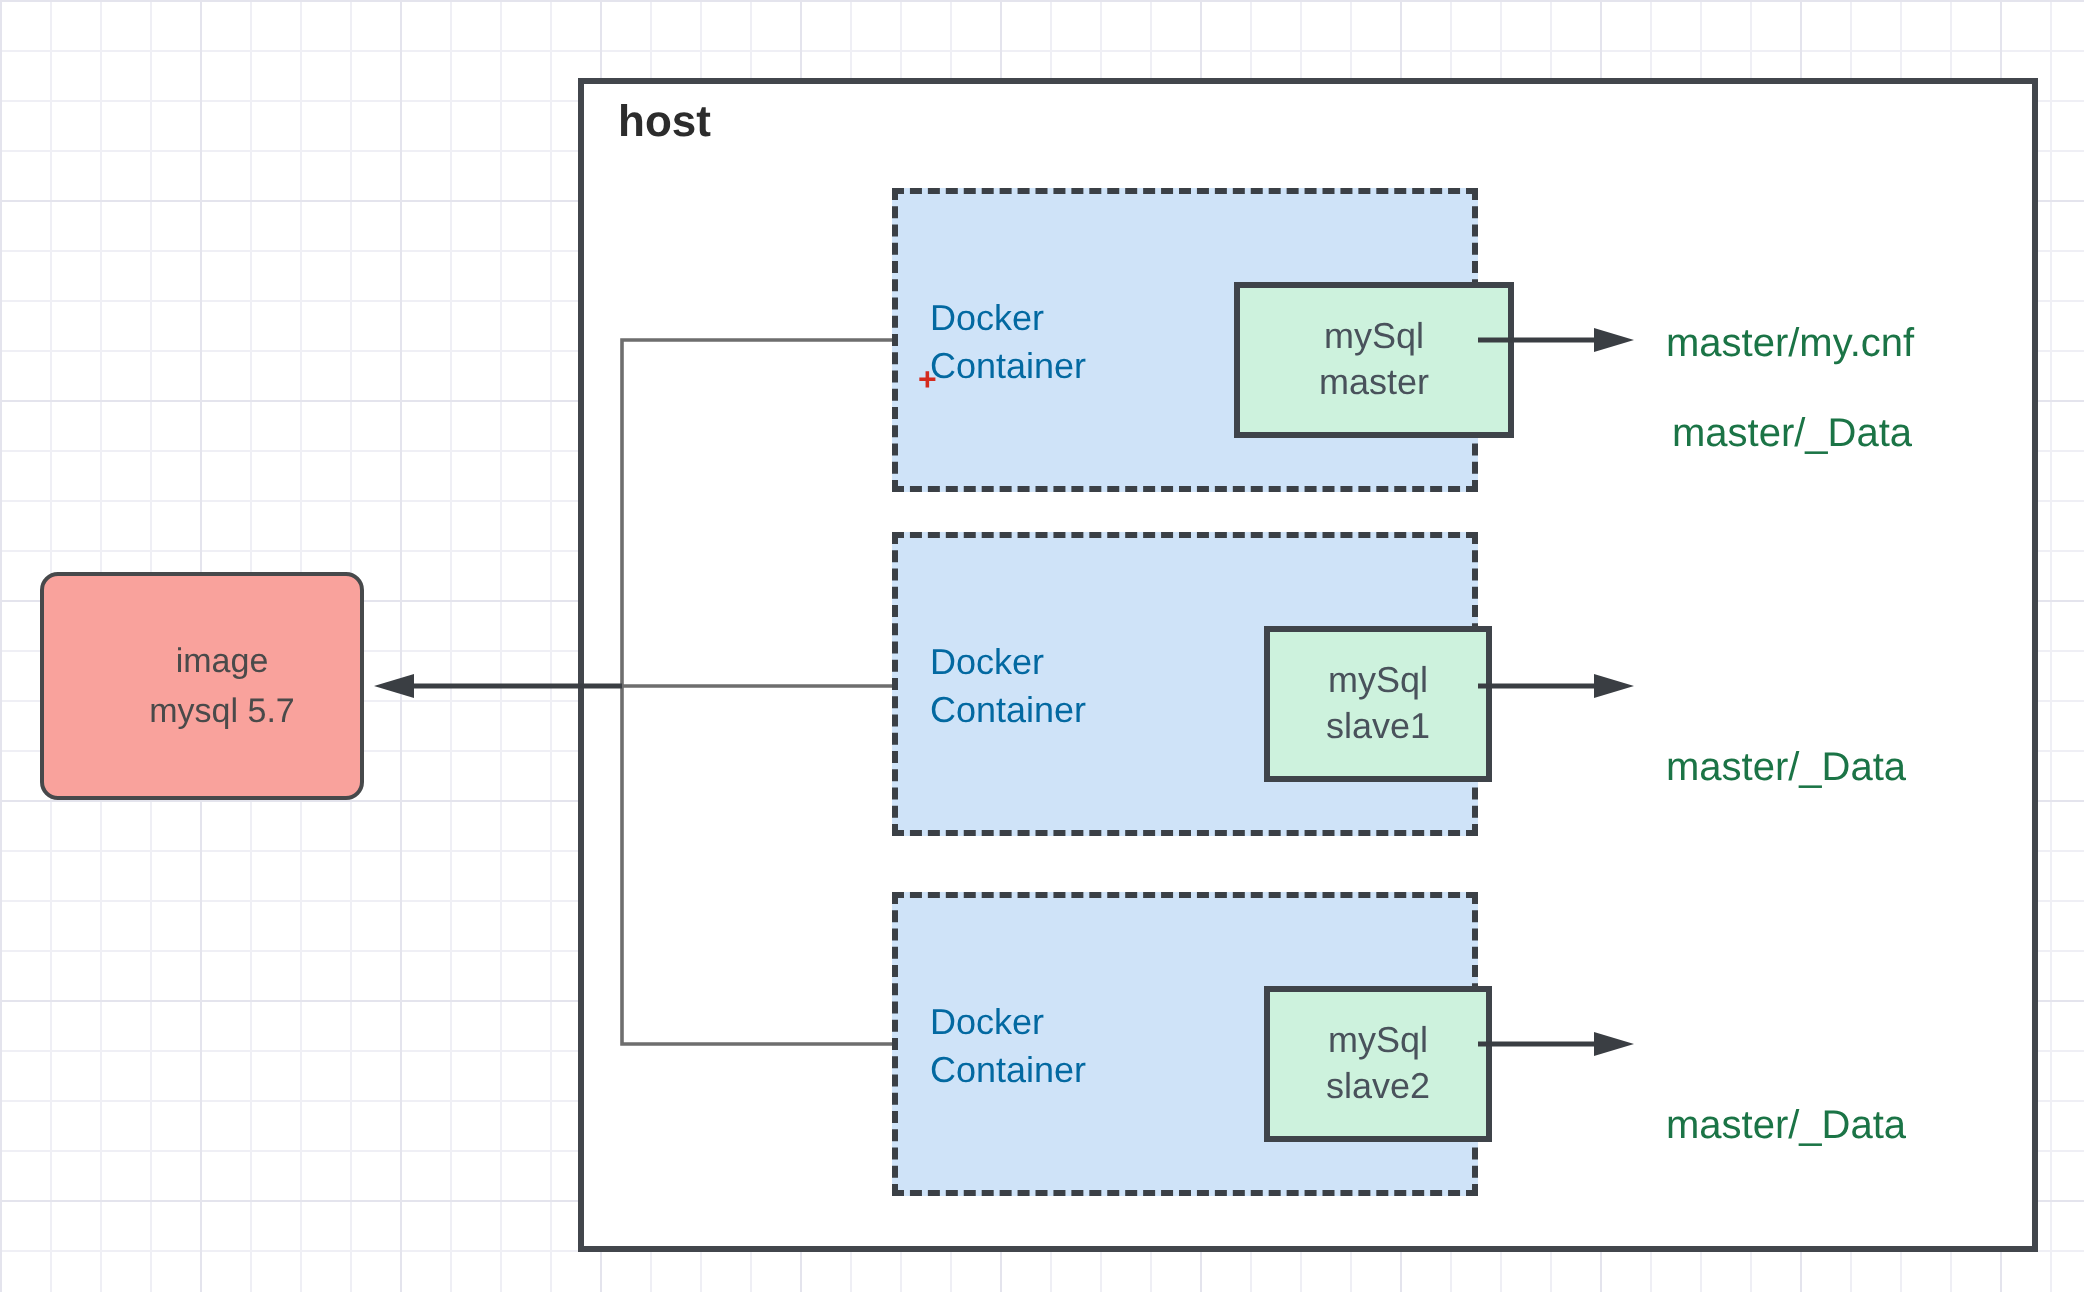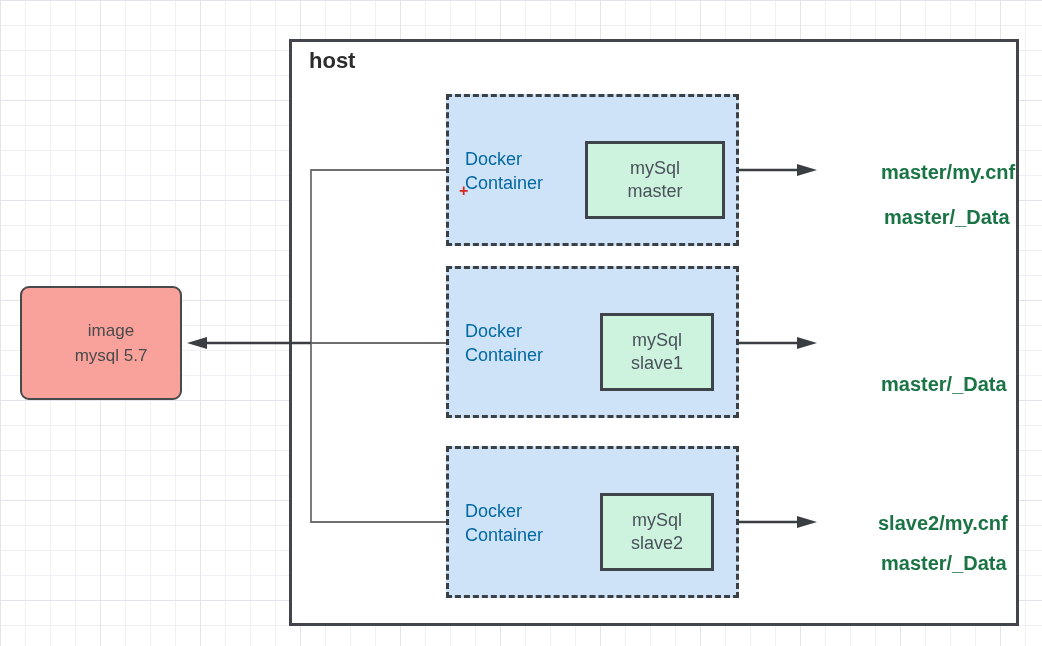--- a/index.html
+++ b/index.html
@@ -30,41 +30,41 @@
   .c1{top:94px;}
   .c2{top:266px;}
   .c3{top:446px;}
   .dc-label{
     position:absolute;left:16px;top:50px;
     font-size:18px;line-height:24px;color:#0369a1;white-space:pre-line;
   }
   .db{
     position:absolute;top:44px;height:78px;
     box-sizing:border-box;background:#cdf2dd;border:3px solid #3f444a;
-    display:flex;align-items:center;justify-content:center;text-align:center;
+    display:flex;align-items:center;justify-content:center;text-align:center;margin-left:32px;
   }
   .c1 .db{left:136px;width:140px;}
   .c2 .db,.c3 .db{left:151px;width:114px;}
   .db-label{
     font-size:18px;line-height:23px;color:#49525b;white-space:pre-line;
   }
   .image-node{
     position:absolute;left:20px;top:286px;width:162px;height:114px;
     box-sizing:border-box;background:#f9a29c;border:2.5px solid #47494b;border-radius:9px;
     display:flex;align-items:center;justify-content:center;text-align:center;z-index:2;padding-left:20px;
   }
   .image-label{
     font-size:17px;line-height:25px;color:#4a4a4a;white-space:pre-line;
   }
   .overlay{
     position:absolute;left:0;top:0;z-index:5;pointer-events:none;
   }
   .file-label{
-    position:absolute;font-size:20px;line-height:24px;font-weight:bold;
-    color:#1b7446;z-index:6;white-space:nowrap;margin-left:48px;
+    position:absolute;font-size:20px;line-height:24px;font-weight:normal;
+    color:#1b7446;z-index:6;white-space:nowrap;
   }
   .f1a{left:833px;top:160px;}
   .f1b{left:836px;top:205px;}
   .f2a{left:830px;top:331px;}
   .f2b{left:833px;top:372px;}
   .f3a{left:830px;top:511px;}
   .f3b{left:833px;top:551px;}
   .cursor-plus{
     position:absolute;left:459px;top:183px;z-index:7;
     font-size:16px;font-weight:bold;color:#d42b1e;line-height:16px;
@@ -123,18 +123,17 @@
     <line x1="311" y1="343" x2="207" y2="343" stroke="#3a3e43" stroke-width="2.4" marker-end="url(#ah)"></line>
 
     <line x1="739" y1="170" x2="797" y2="170" stroke="#3a3e43" stroke-width="2.4" marker-end="url(#ah)"></line>
     <line x1="739" y1="343" x2="797" y2="343" stroke="#3a3e43" stroke-width="2.4" marker-end="url(#ah)"></line>
     <line x1="739" y1="522" x2="797" y2="522" stroke="#3a3e43" stroke-width="2.4" marker-end="url(#ah)"></line>
   </svg>
 
   <div class="file-label f1a">master/my.cnf</div>
   <div class="file-label f1b">master/_Data</div>
   <div class="file-label f2b">master/_Data</div>
-  <div class="file-label f3a">slave2/my.cnf</div>
   <div class="file-label f3b">master/_Data</div>
 
   <span class="cursor-plus">+</span>
 
 </div>
 
 </body></html>

